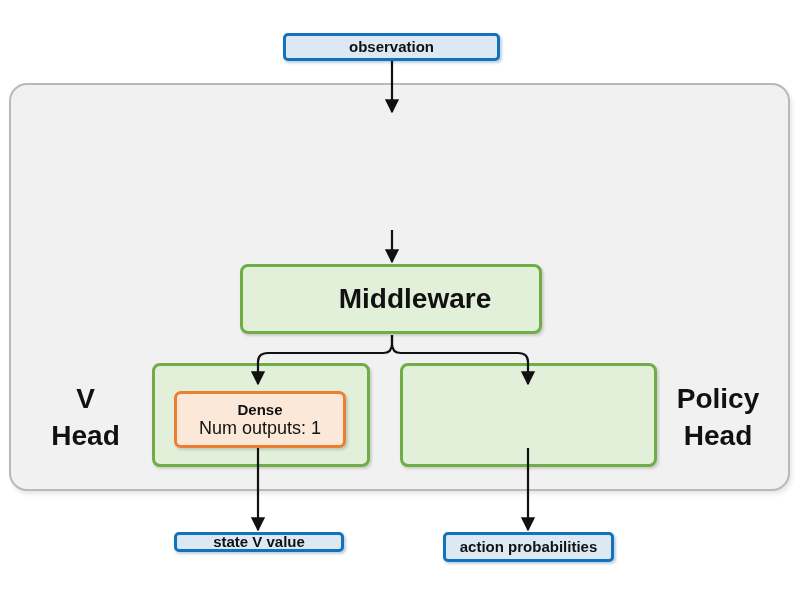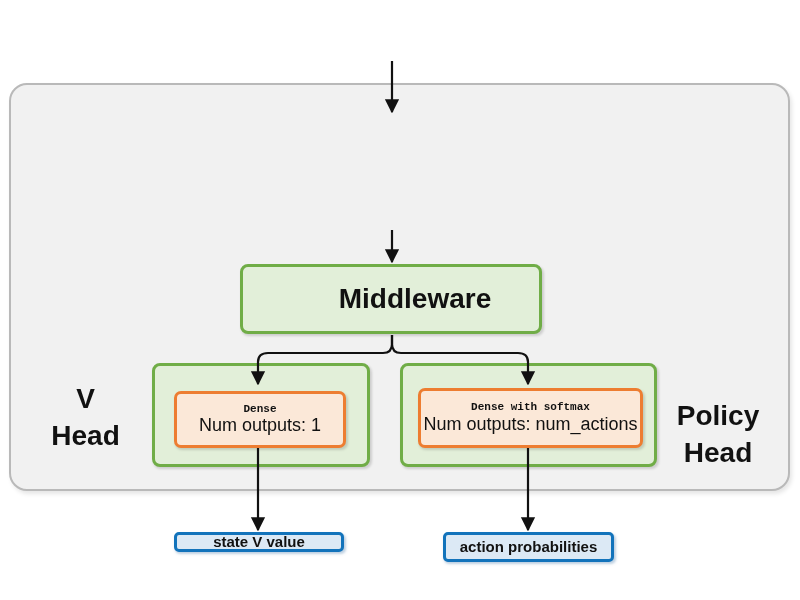--- a/index.html
+++ b/index.html
@@ -51,21 +51,21 @@
 
   .big-label { font-weight: bold; font-size: 28px; }
 
   .orange {
     background: var(--orange-fill, #fbe8d8);
     border: 3px solid var(--orange-border, #ed7d31);
     border-radius: 7px;
     box-shadow: 1.5px 2px 2.5px rgba(0,0,0,0.15);
     flex-direction: column;
   }
-  .orange .title { font-weight: bold; font-size: 11px; font-family: Liberation Mono, monospace; }
+  .orange .title { font-weight: bold; font-size: 15px; }
   .orange .subtitle { font-size: 18px; }
 
   .head-label {
     position: absolute;
     text-align: center;
     font-weight: bold;
     font-size: 28px;
     line-height: 37px;
   }
 
@@ -73,21 +73,21 @@
   #obs { left: 283px; top: 33px;  width: 217px; height: 28px; }
   #ie  { left: 240px; top: 112px; width: 303px; height: 117px; }
   #mw  { left: 240px; top: 264px; width: 302px; height: 70px; padding-left: 48px; }
   #vhc { left: 152px; top: 363px; width: 218px; height: 104px; }
   #vd  { left: 174px; top: 391px; width: 172px; height: 57px; }
   #phc { left: 400px; top: 363px; width: 257px; height: 104px; }
   #pd  { left: 418px; top: 388px; width: 225px; height: 60px; }
   #svv { left: 174px; top: 532px; width: 170px; height: 20px; }
   #ap  { left: 443px; top: 532px; width: 171px; height: 30px; }
   #vhl { left: 28px;  top: 380px; width: 115px; }
-  #phl { left: 658px; top: 397px; width: 120px; }
+  #phl { left: 658px; top: 380px; width: 120px; }
 
   .arrows {
     position: absolute;
     left: 0; top: 0;
     width: 800px; height: 600px;
     pointer-events: none;
   }
   .arrow-path {
     fill: none;
     stroke: var(--arrow, #111);
@@ -95,37 +95,36 @@
   }
   .ah { fill: var(--arrow, #111); }
 </style>
 </head>
 <body>
 
 <div class="canvas">
 
   <div class="panel"></div>
 
+  <div id="obs" class="box blue">
+    <span>observation</span>
+  </div>
 
 
   <div id="mw" class="box green">
     <span class="big-label">Middleware</span>
   </div>
 
   <div id="vhc" class="box green"></div>
   <div id="vd" class="box orange">
     <span class="title">Dense</span>
     <span class="subtitle">Num outputs: 1</span>
   </div>
 
   <div id="phc" class="box green"></div>
-  <div id="pd" class="box orange">
-    <span class="title">Dense with softmax</span>
-    <span class="subtitle">Num outputs: num_actions</span>
-  </div>
 
   <div id="vhl" class="head-label">
     <div>V</div>
     <div>Head</div>
   </div>
   <div id="phl" class="head-label">
     <div>Policy</div>
     <div>Head</div>
   </div>
 

